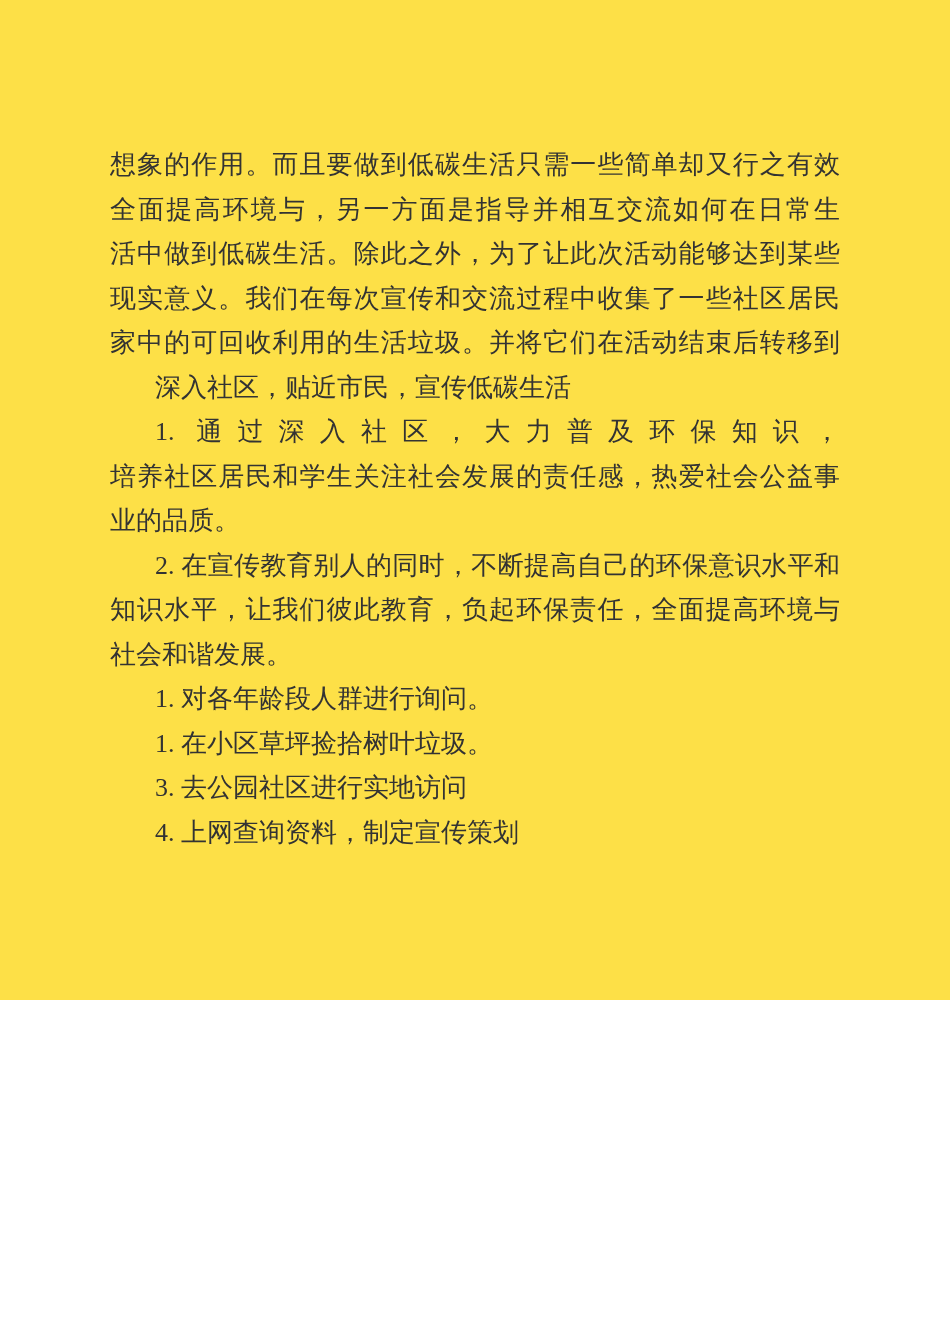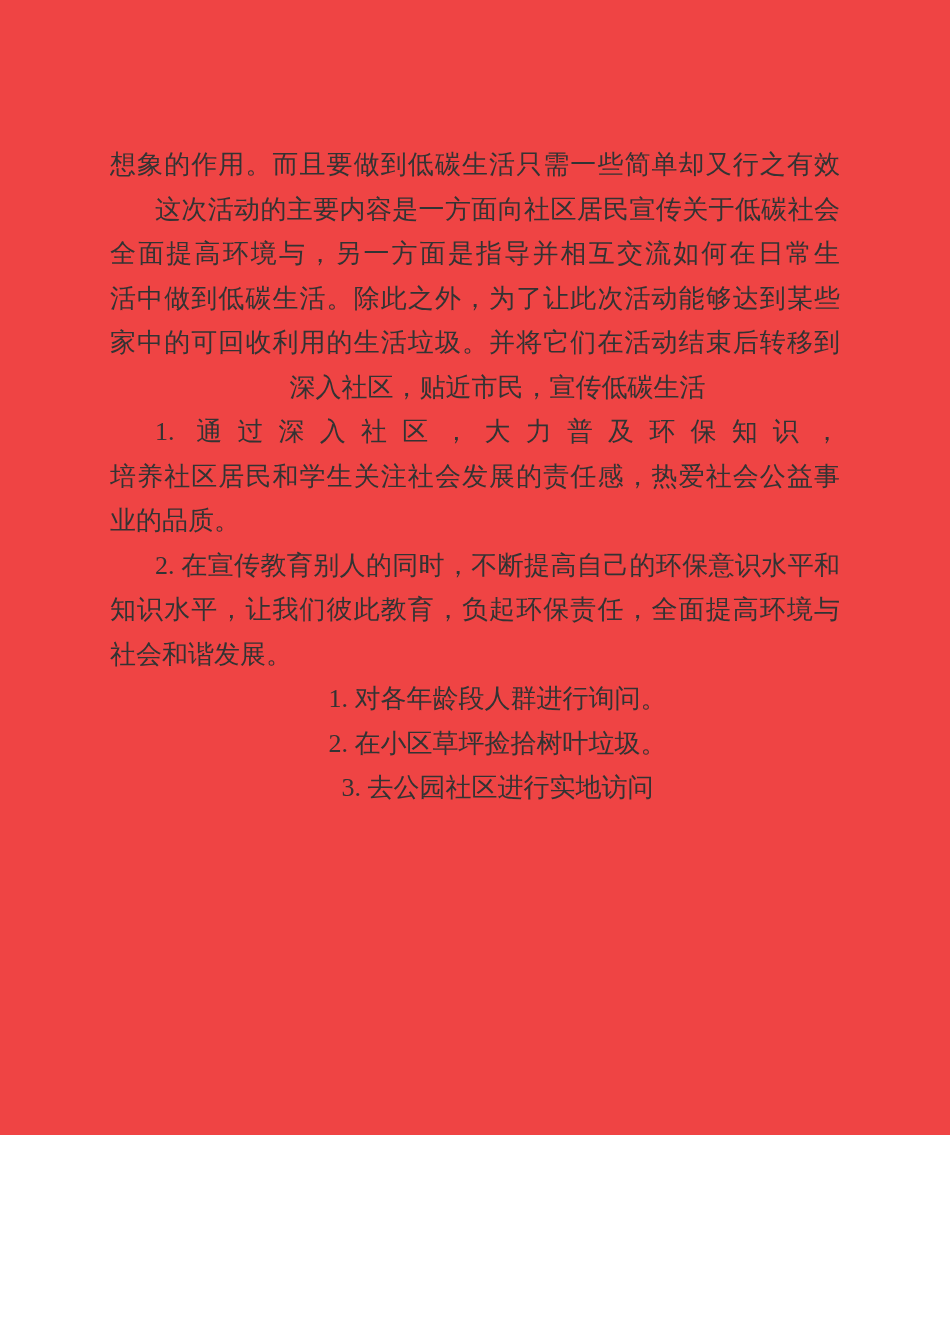--- a/index.html
+++ b/index.html
@@ -3,64 +3,64 @@
 <meta charset="utf-8">
 <style>
   html, body {
     margin: 0;
     padding: 0;
     background: #ffffff;
   }
   .page {
     position: relative;
     width: 950px;
-    height: 1135px;
-    background: #ef4444;
+    height: 1000px;
+    background: #fde047;
     overflow: hidden;
     font-family: "Liberation Serif", serif;
   }
   .text-block {
     position: absolute;
     left: 110px;
     top: 143px;
     width: 730px;
     color: #333333;
   }
   .line {
     font-size: 26px;
     line-height: 44.5px;
     height: 44.5px;
     overflow: hidden;
     text-align: left;
     word-break: keep-all;
   }
   .line.indent {
     padding-left: 45px;
-    text-align: center;
   }
   .line.fill {
     text-align: justify;
     text-align-last: justify;
     text-justify: inter-character;
   }
 </style>
 </head>
 <body>
 
 <div class="page">
   <div class="text-block" style="color: rgb(51, 51, 51);">
       <div class="line fill">想象的作用。而且要做到低碳生活只需一些简单却又行之有效</div>
-      <div class="line indent fill">这次活动的主要内容是一方面向社区居民宣传关于低碳社会</div>
       <div class="line fill">全面提高环境与，另一方面是指导并相互交流如何在日常生</div>
       <div class="line fill">活中做到低碳生活。除此之外，为了让此次活动能够达到某些</div>
+      <div class="line fill">现实意义。我们在每次宣传和交流过程中收集了一些社区居民</div>
       <div class="line fill">家中的可回收利用的生活垃圾。并将它们在活动结束后转移到</div>
       <div class="line indent">深入社区，贴近市民，宣传低碳生活</div>
       <div class="line indent fill">1. 通过深入社区，大力普及环保知识，提高市民的环保意识，</div>
       <div class="line fill">培养社区居民和学生关注社会发展的责任感，热爱社会公益事</div>
       <div class="line">业的品质。</div>
       <div class="line indent fill">2. 在宣传教育别人的同时，不断提高自己的环保意识水平和</div>
       <div class="line fill">知识水平，让我们彼此教育，负起环保责任，全面提高环境与</div>
       <div class="line">社会和谐发展。</div>
       <div class="line indent">1. 对各年龄段人群进行询问。</div>
-      <div class="line indent">2. 在小区草坪捡拾树叶垃圾。</div>
+      <div class="line indent">1. 在小区草坪捡拾树叶垃圾。</div>
       <div class="line indent">3. 去公园社区进行实地访问</div>
+      <div class="line indent">4. 上网查询资料，制定宣传策划</div>
     </div>
 </div>
 
 </body></html>

